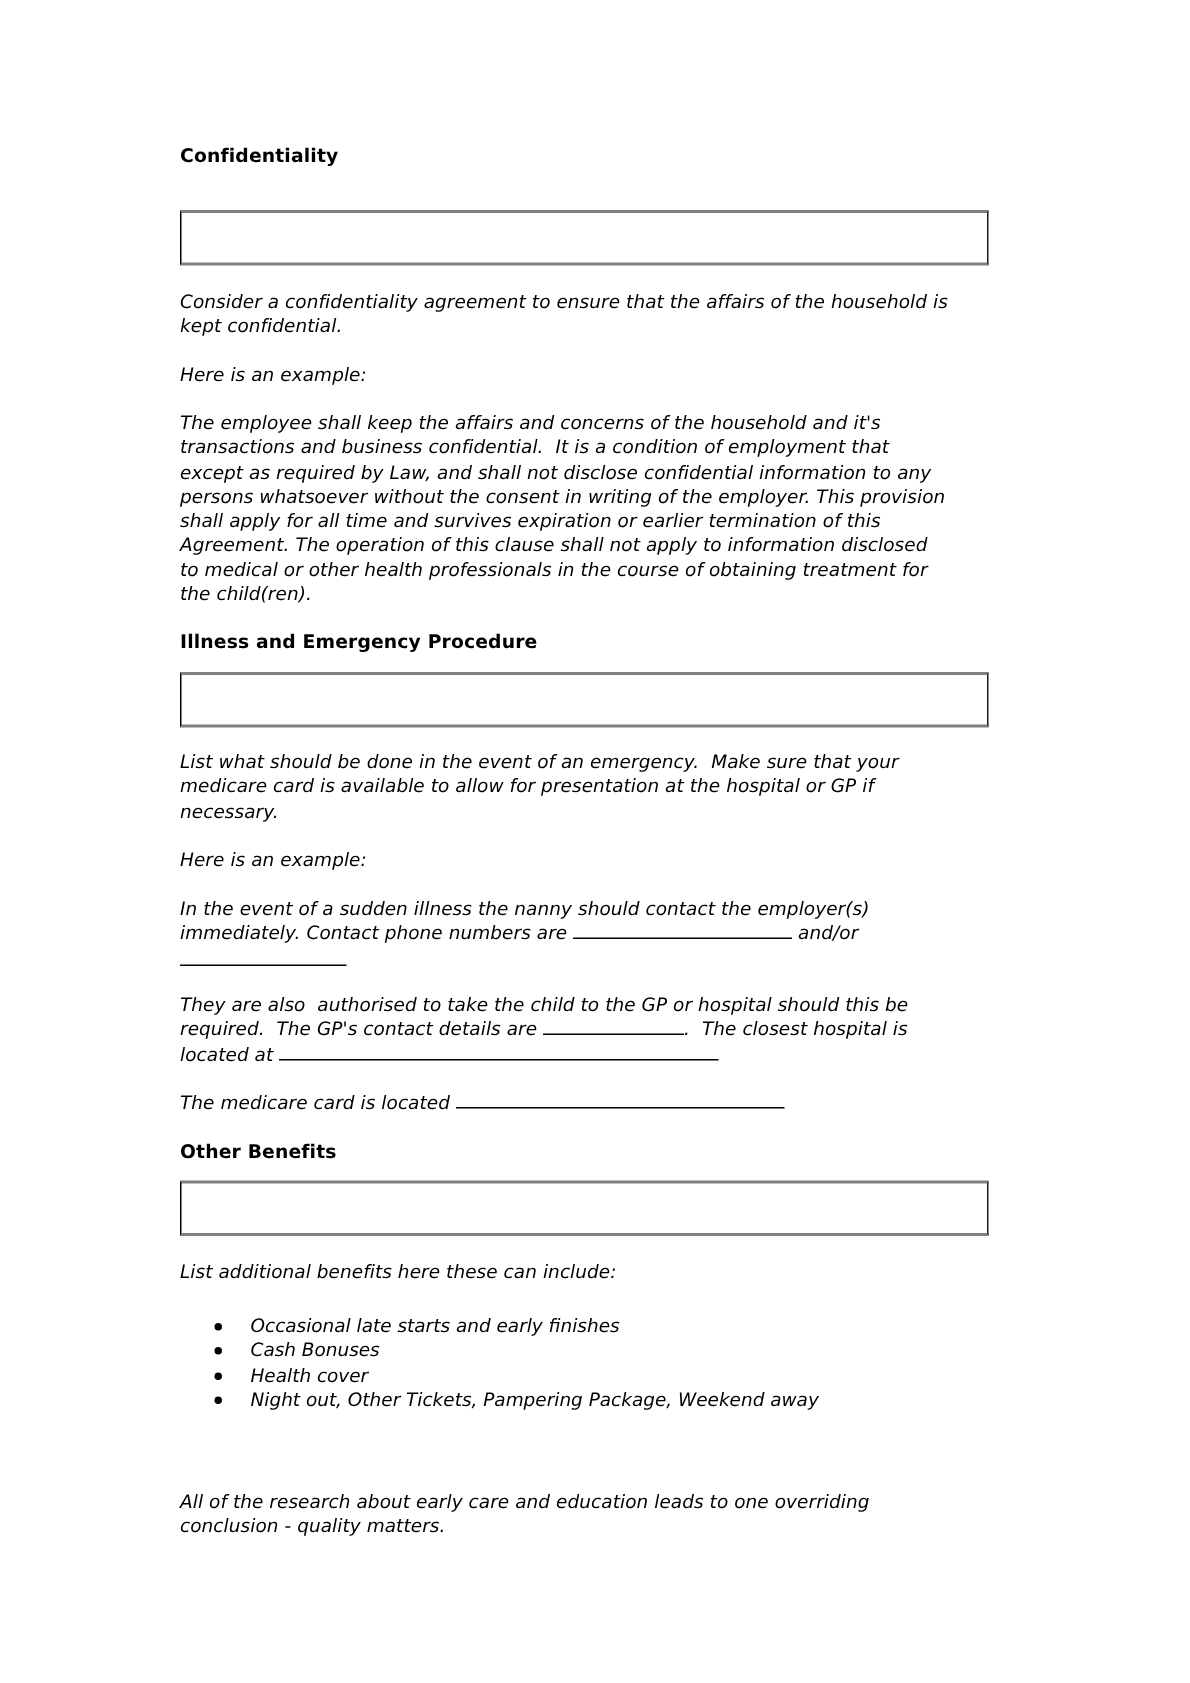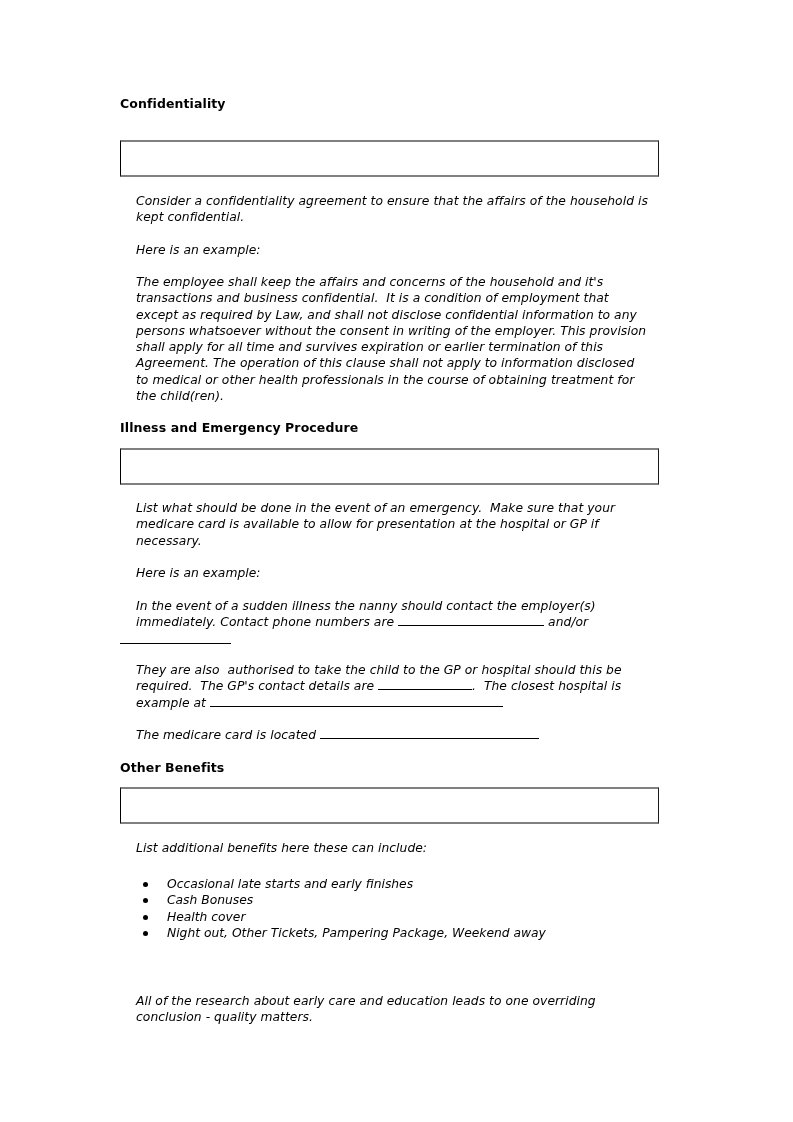--- a/index.html
+++ b/index.html
@@ -12,21 +12,21 @@
     }
     .box {
       position: absolute; left: 0; width: 537px; height: 33px;
       border-top: 2px solid #808080; border-bottom: 2px solid #808080;
       border-left: 1px solid #000; border-right: 1px solid #1a1a1a;
       background: #fff;
     }
     .para {
       position: absolute; left: 0; width: 560px;
       font-family: "DejaVu Sans", sans-serif; font-style: italic; font-size: 12.3px;
-      line-height: 16.3px; white-space: pre; letter-spacing: 0.05px; margin-left: 16px;
+      line-height: 16.3px; white-space: pre; letter-spacing: 0.05px;
     }
     .blank { display: inline-block; border-bottom: 1px solid #000; height: 11px; vertical-align: baseline; }
     .list { position: absolute; left: 0; top: 876px; margin: 0; padding: 0; list-style: none; }
     .list li {
       position: relative; height: 16.3px; line-height: 16.3px;
       font-family: "DejaVu Sans", sans-serif; font-style: italic; font-size: 12.3px; white-space: nowrap;
       padding-left: 47px;
     }
     .bullet { position: absolute; left: 23px; top: 6px; width: 5px; height: 5px; border-radius: 50%; background: #000; }
   </style>
@@ -60,21 +60,21 @@
 <span>necessary.</span></div>
 
   <div class="para" style="top:565px;">Here is an example:</div>
 
   <div class="para" style="top:598px;"><span>In the event of a sudden illness the nanny should contact the employer(s)</span>
 <span>immediately. Contact phone numbers are </span><span class="blank" style="width:146px;"></span><span> and/or</span></div>
   <span class="blank" style="position:absolute; left:0; top:632px; width:111px;"></span>
 
   <div class="para" style="top:662px;"><span>They are also  authorised to take the child to the GP or hospital should this be</span>
 <span>required.  The GP's contact details are </span><span class="blank" style="width:94px;"></span><span>.  The closest hospital is</span>
-<span>example at </span><span class="blank" style="width:293px;"></span></div>
+<span>located at </span><span class="blank" style="width:293px;"></span></div>
 
   <div class="para" style="top:727px;"><span>The medicare card is located </span><span class="blank" style="width:219px;"></span></div>
 
   <div class="heading" style="top:760px;text-align:center;">Other Benefits</div>
   <div class="box" style="top:787px;"></div>
 
   <div class="para" style="top:840px;">List additional benefits here these can include:</div>
 
   <ul class="list">
     <li><span class="bullet"></span><span>Occasional late starts and early finishes</span></li>

